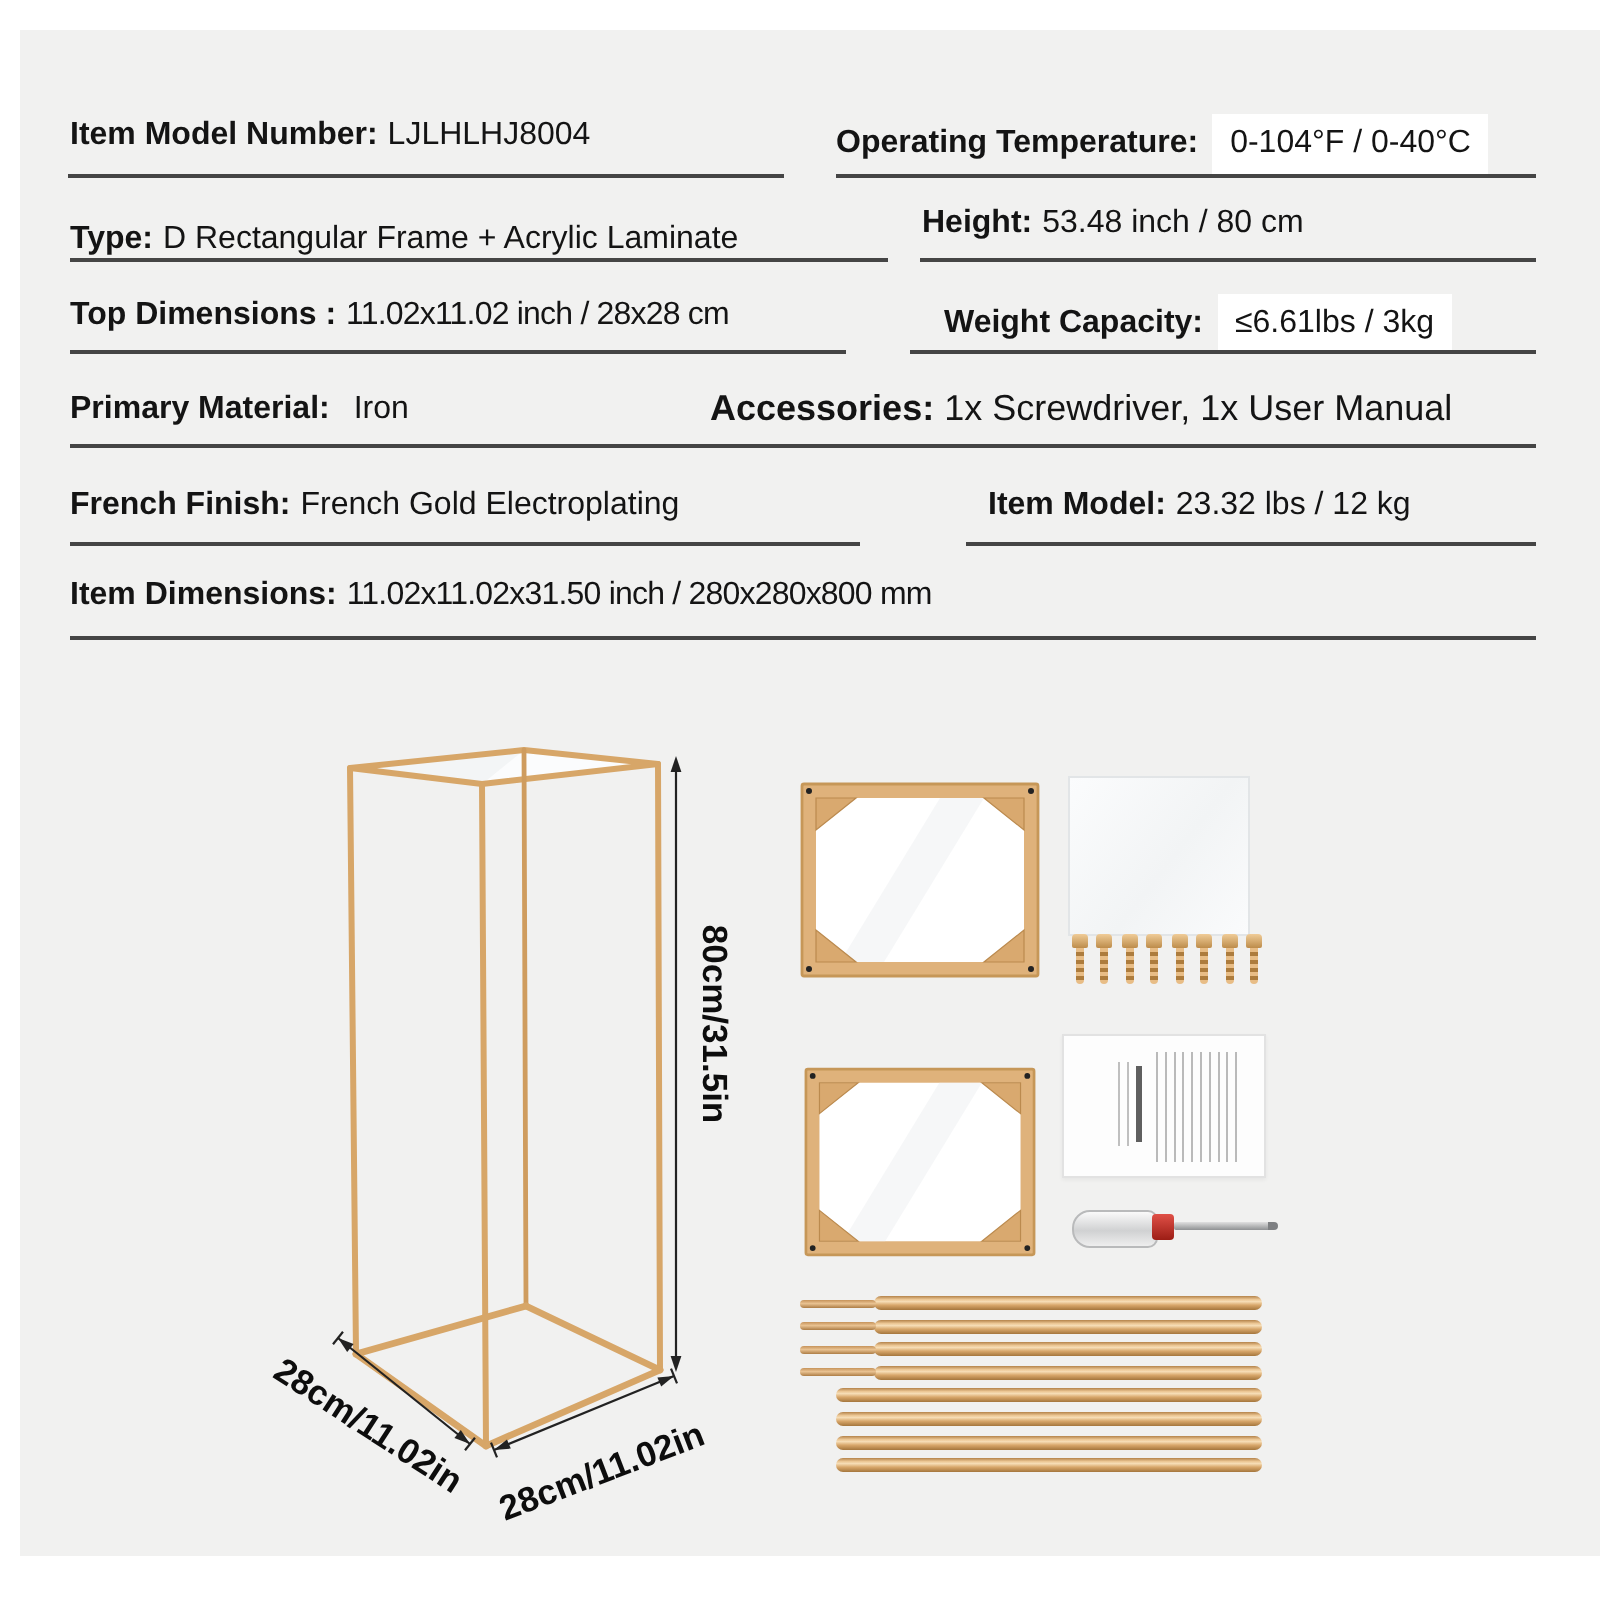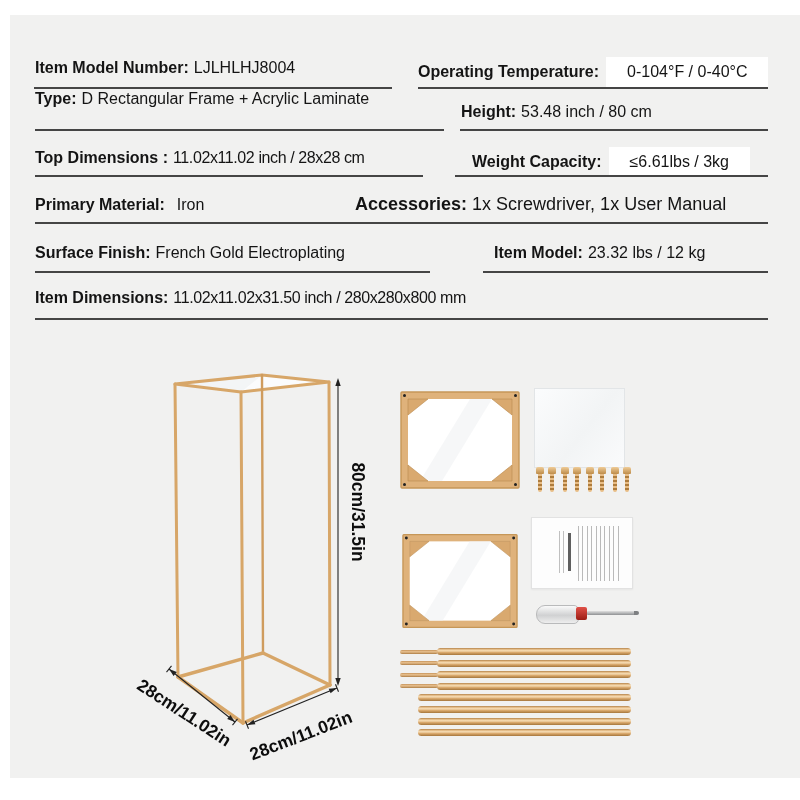--- a/index.html
+++ b/index.html
@@ -11,21 +11,21 @@
   .panel{position:absolute;left:10px;top:15px;width:790px;height:763px;background:var(--bg,#f1f1f0)}
   .stage{position:absolute;inset:0}
 
   
   .cell{position:absolute;font-size:16px;line-height:22px;white-space:nowrap}
   .cell.big{font-size:18px}
   .cell .lbl{font-weight:700}
   .cell .val{font-weight:400;margin-left:5px}
   .cell .val.cond{letter-spacing:-0.4px}
   .cell .val.gap-lg{margin-left:12px}
-  .cell .val.box{background:#ffffff;padding:4px 21px;display:inline-block;margin-left:7px}
+  .cell .val.box{background:#ffffff;padding:4px 9px;display:inline-block;margin-left:7px}
   .rule{position:absolute;height:1.8px;background:var(--rule,#454545)}
 
   
   .stand-svg{position:absolute;left:120px;top:360px;width:260px;height:405px}
   .dim-label{
     position:absolute;font-weight:700;font-size:17.5px;color:#0d0d0d;white-space:nowrap;z-index:5;
   }
   .dim-h{left:357px;top:512px;transform:translate(-50%,-50%) rotate(90deg)}
   .dim-d{left:184px;top:713px;transform:translate(-50%,-50%) rotate(33deg)}
   .dim-w{left:301px;top:736px;transform:translate(-50%,-50%) rotate(-21deg)}
@@ -79,21 +79,21 @@
 
     <div class="cell" style="left:35px;top:57px">
       <span class="lbl">Item Model Number:</span><span class="val">LJLHLHJ8004</span>
     </div>
     <div class="cell" style="left:418px;top:57px">
       <span class="lbl">Operating Temperature:</span><span class="val box">0-104°F / 0-40°C</span>
     </div>
     <div class="rule" style="left:34px;top:87px;width:358px"></div>
     <div class="rule" style="left:418px;top:87px;width:350px"></div>
 
-    <div class="cell" style="left:35px;top:88px">
+    <div class="cell" style="left:35px;top:109px">
       <span class="lbl">Type:</span><span class="val">D Rectangular Frame + Acrylic Laminate</span>
     </div>
     <div class="cell" style="left:461px;top:101px">
       <span class="lbl">Height:</span><span class="val">53.48 inch / 80 cm</span>
     </div>
     <div class="rule" style="left:35px;top:129px;width:409px"></div>
     <div class="rule" style="left:460px;top:129px;width:308px"></div>
 
     <div class="cell" style="left:35px;top:147px">
       <span class="lbl">Top Dimensions :</span><span class="val cond">11.02x11.02 inch / 28x28 cm</span>
@@ -106,21 +106,21 @@
 
     <div class="cell" style="left:35px;top:194px">
       <span class="lbl">Primary Material:</span><span class="val gap-lg">Iron</span>
     </div>
     <div class="cell big" style="left:355px;top:193px">
       <span class="lbl">Accessories:</span><span class="val">1x Screwdriver, 1x User Manual</span>
     </div>
     <div class="rule" style="left:35px;top:222px;width:733px"></div>
 
     <div class="cell" style="left:35px;top:242px">
-      <span class="lbl">Surface Finish:</span><span class="val">French Gold Electroplating</span>
+      <span class="lbl">French Finish:</span><span class="val">French Gold Electroplating</span>
     </div>
     <div class="cell" style="left:494px;top:242px">
       <span class="lbl">Item Model:</span><span class="val">23.32 lbs / 12 kg</span>
     </div>
     <div class="rule" style="left:35px;top:271px;width:395px"></div>
     <div class="rule" style="left:483px;top:271px;width:285px"></div>
 
     <div class="cell" style="left:35px;top:287px">
       <span class="lbl">Item Dimensions:</span><span class="val cond">11.02x11.02x31.50 inch / 280x280x800 mm</span>
     </div>

